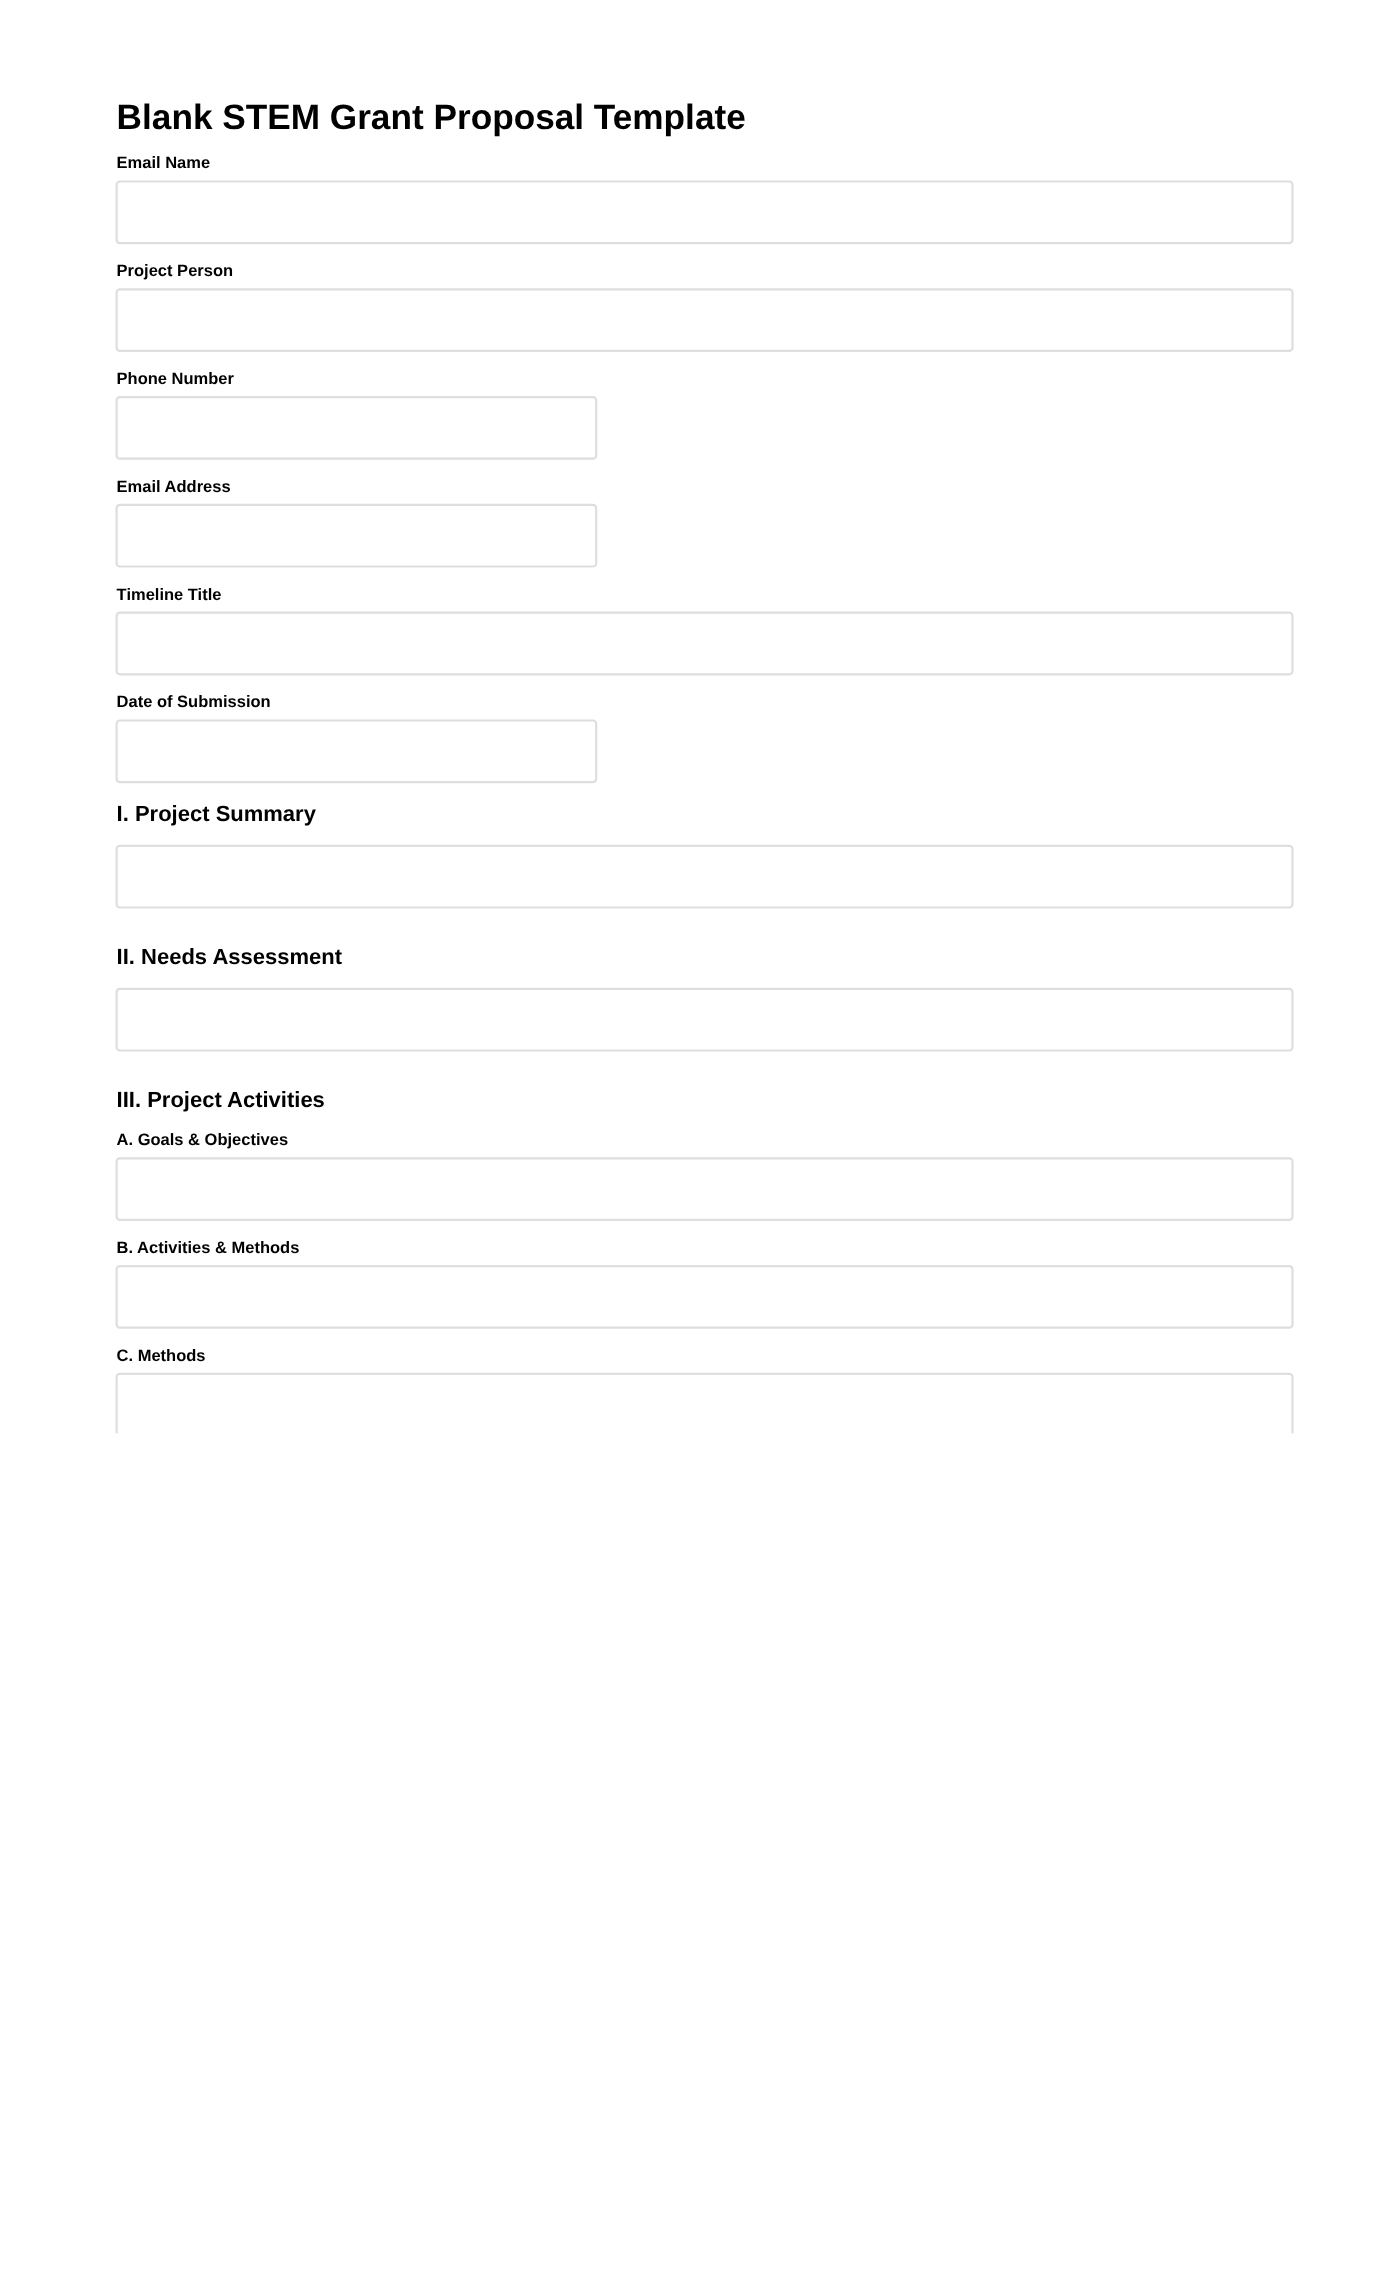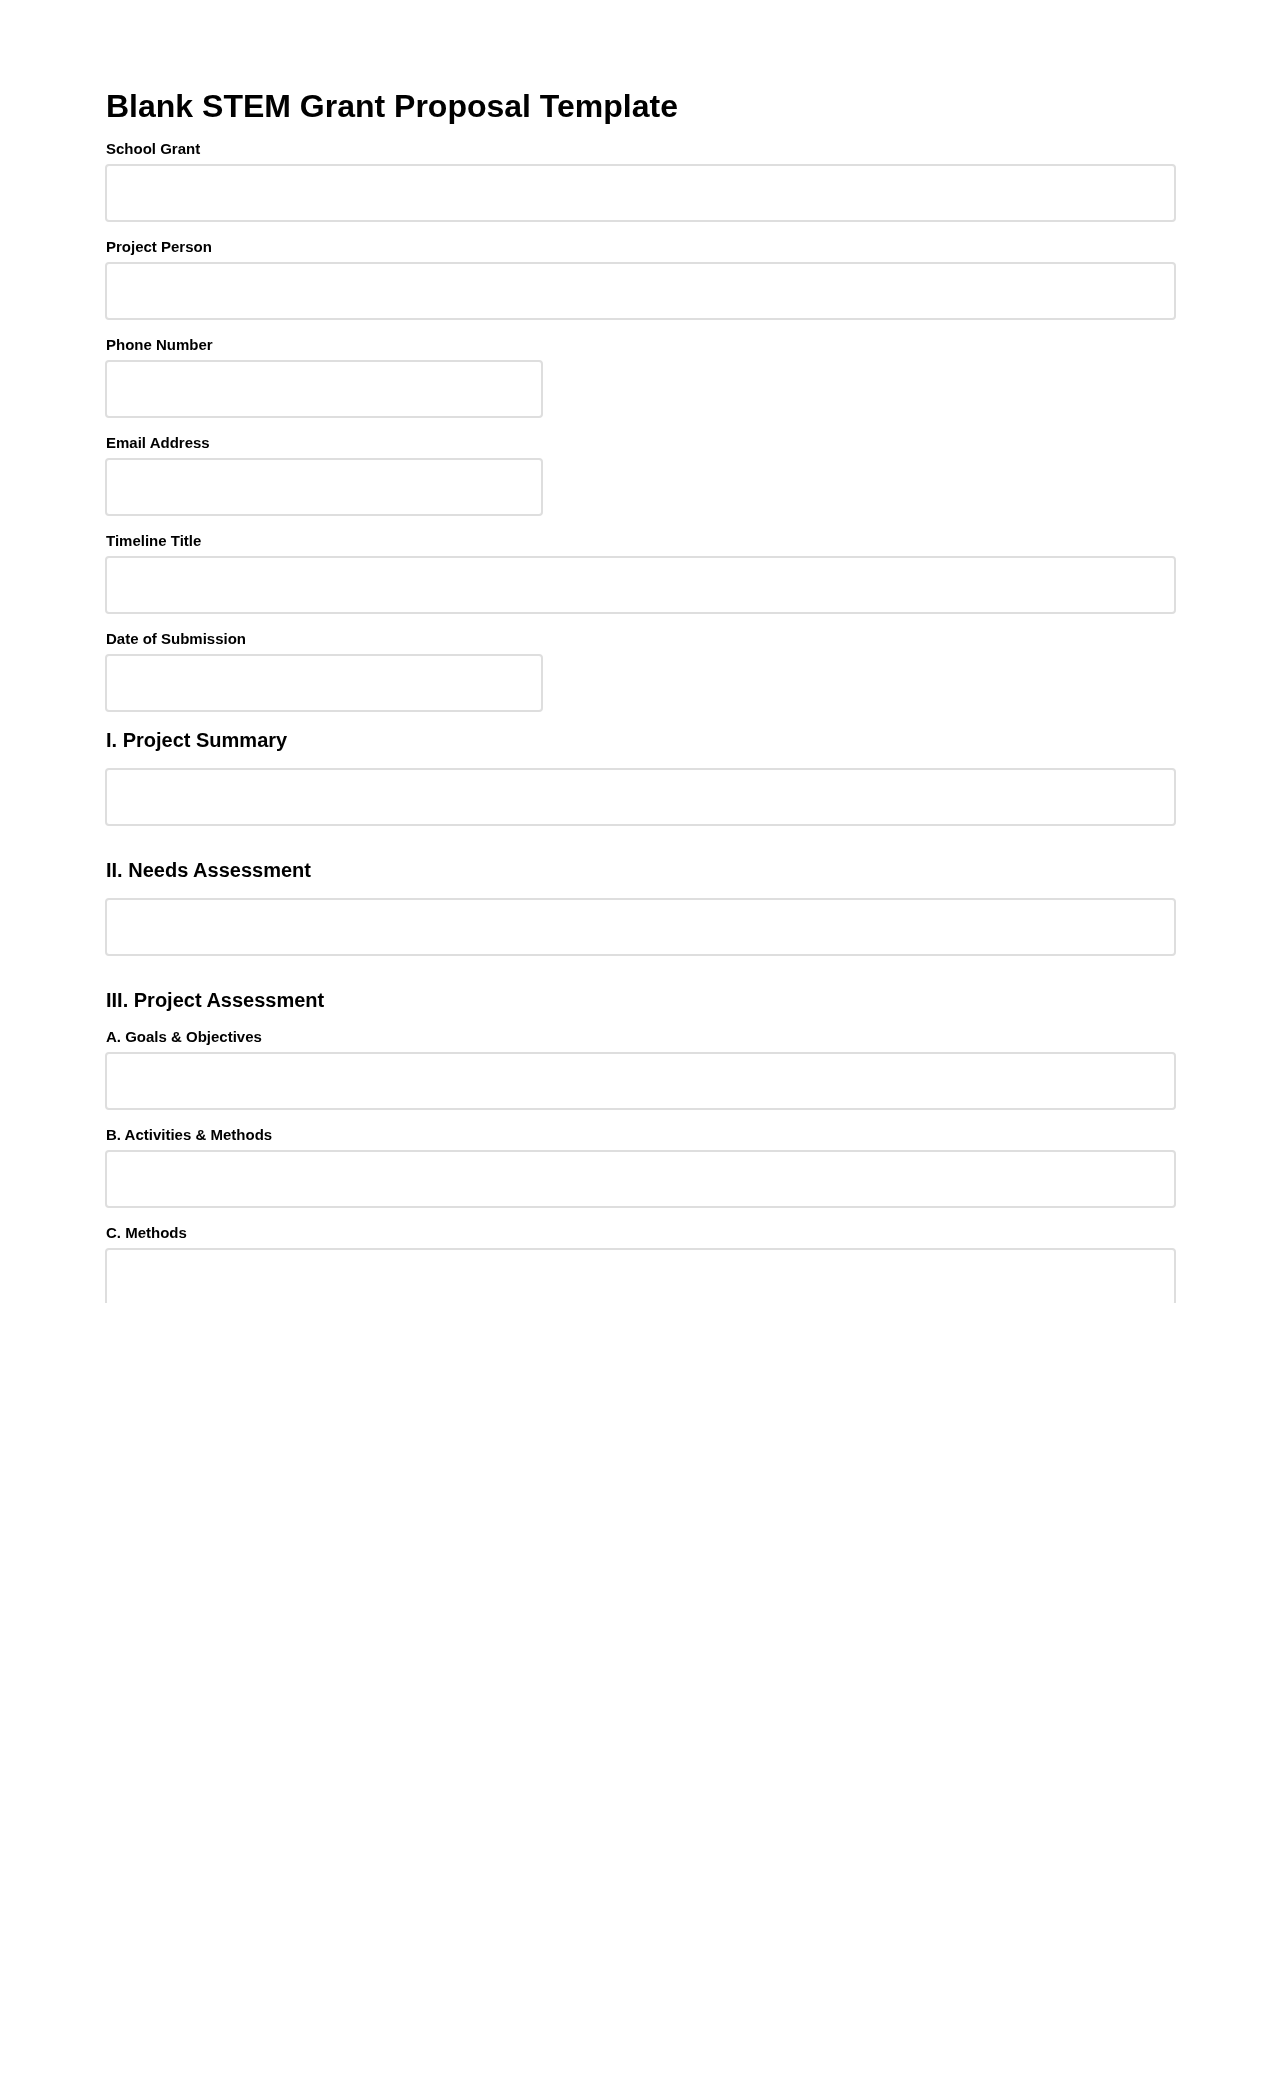--- a/index.html
+++ b/index.html
@@ -80,21 +80,21 @@
   </style>
 </head>
 <body>
 
 <div class="viewport">
   <div class="form">
 
     <h1 class="title">Blank STEM Grant Proposal Template</h1>
 
     <div class="field">
-      <label class="label">School Grant</label>
+      <label class="label">Email Name</label>
       <input class="input" type="text" value="" style="">
     </div>
 
     <div class="field">
       <label class="label">Project Person</label>
       <input class="input" type="text" value="" style="">
     </div>
 
     <div class="field">
       <label class="label">Phone Number</label>
@@ -119,21 +119,21 @@
     <h2 class="section-heading first">I. Project Summary</h2>
     <div class="field">
       <textarea class="input" style=""></textarea>
     </div>
 
     <h2 class="section-heading">II. Needs Assessment</h2>
     <div class="field">
       <textarea class="input" style=""></textarea>
     </div>
 
-    <h2 class="section-heading with-sub">III. Project Assessment</h2>
+    <h2 class="section-heading with-sub">III. Project Activities</h2>
 
     <div class="field">
       <label class="label">A. Goals &amp; Objectives</label>
       <textarea class="input" style=""></textarea>
     </div>
 
     <div class="field">
       <label class="label">B. Activities &amp; Methods</label>
       <textarea class="input" style=""></textarea>
     </div>

